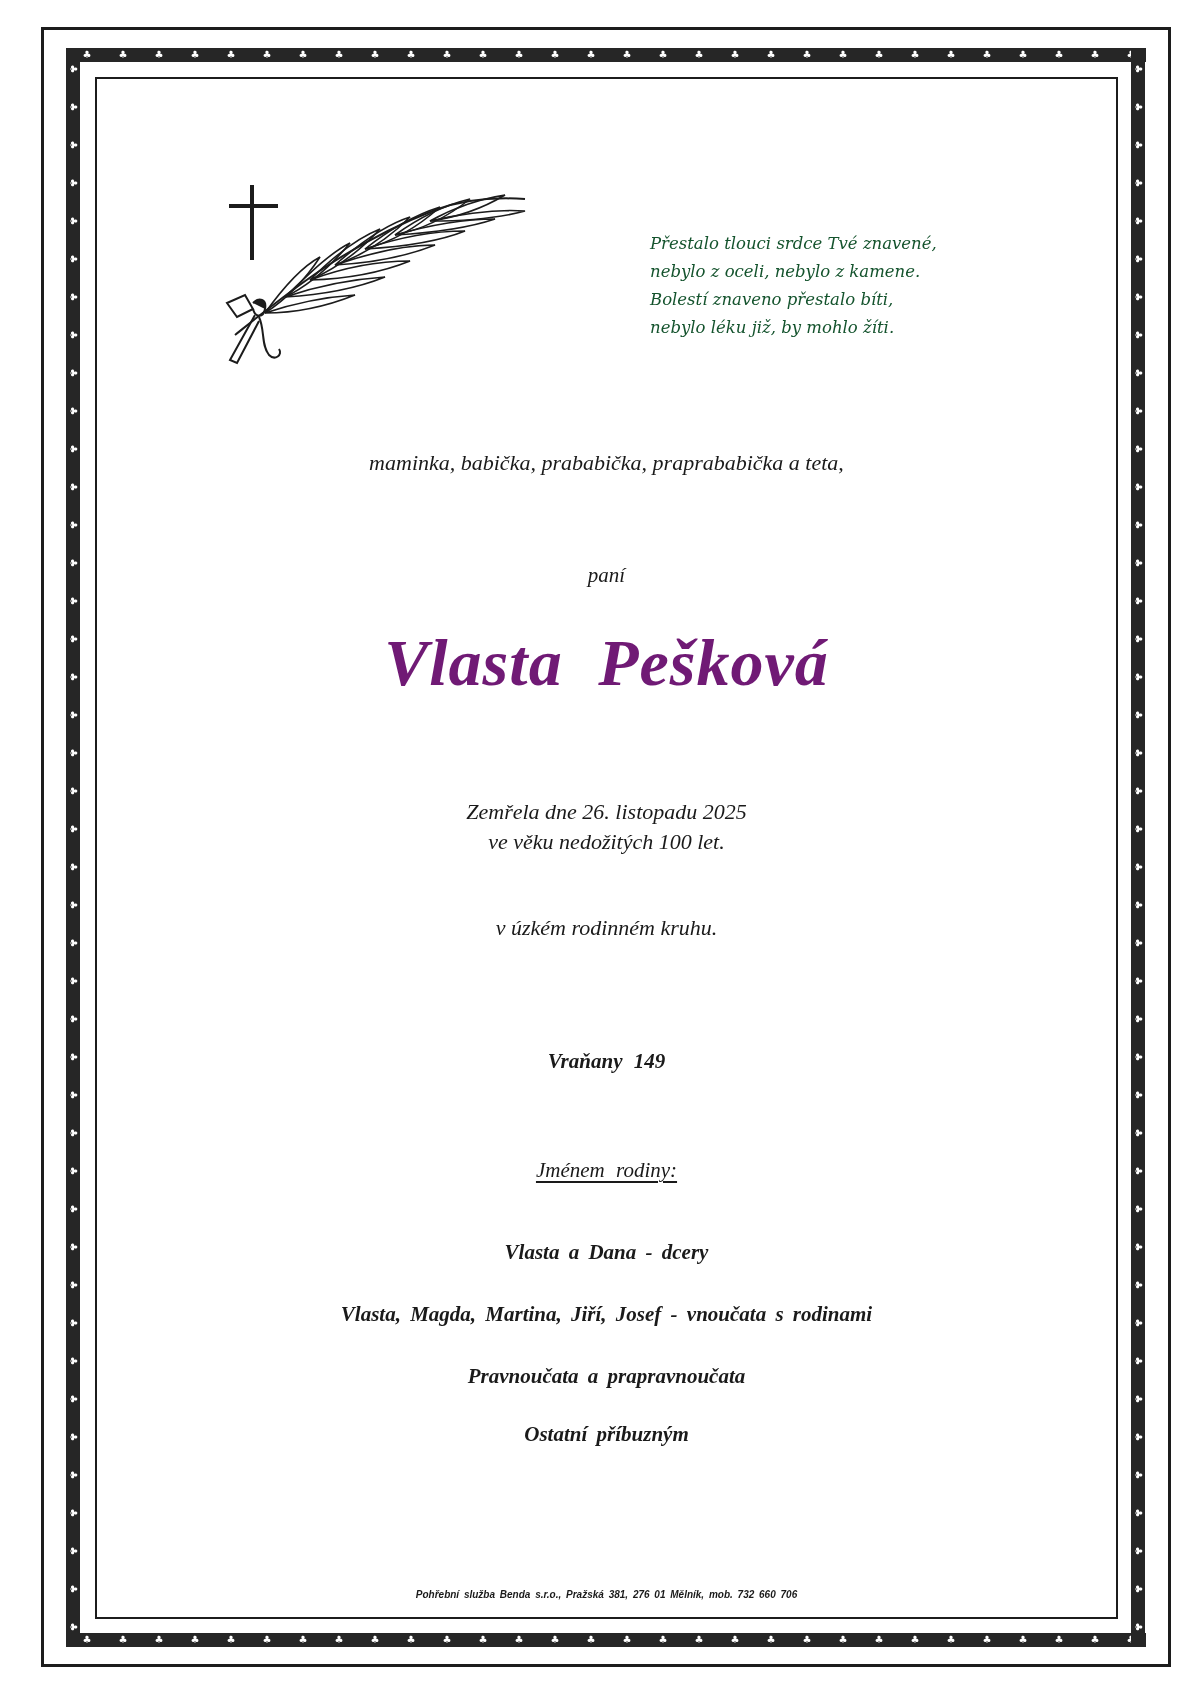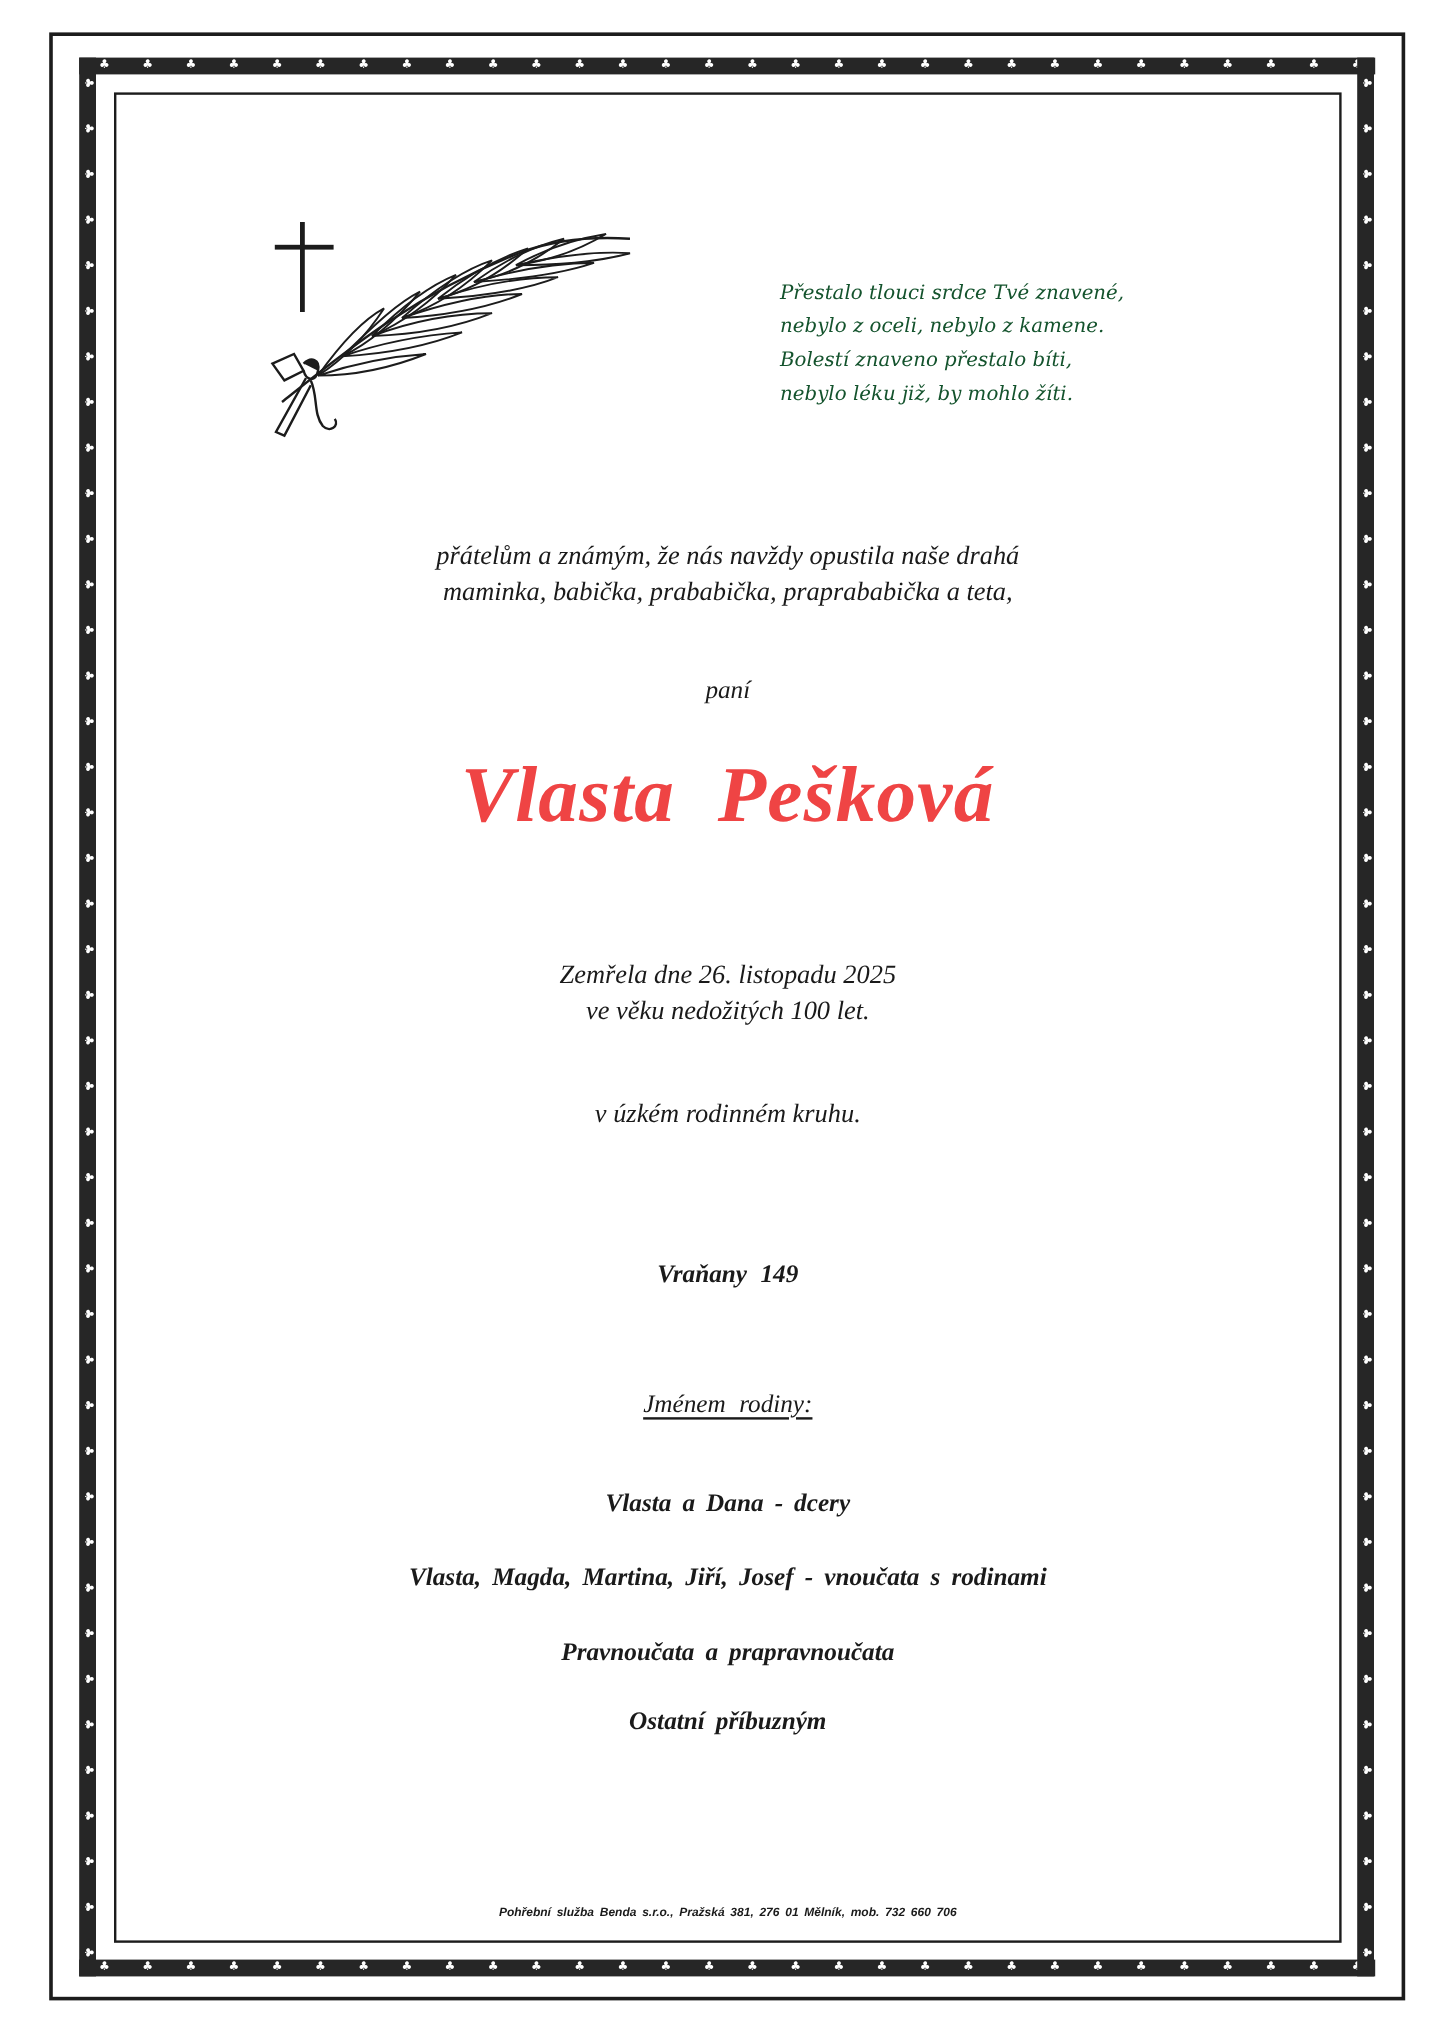--- a/index.html
+++ b/index.html
@@ -9,21 +9,21 @@
   .band-top { left: 66px; top: 48px; width: 1080px; height: 14px; }
   .band-bottom { left: 66px; top: 1633px; width: 1080px; height: 14px; }
   .band-left { left: 66px; top: 48px; width: 14px; height: 1599px; }
   .band-right { left: 1131px; top: 48px; width: 14px; height: 1599px; }
   .orn { position: absolute; color: #ffffff; font-family: "DejaVu Sans", sans-serif; font-size: 10px; line-height: 14px; width: 14px; text-align: center; font-weight: bold; }
   .inner-frame { position: absolute; left: 95px; top: 77px; width: 1019px; height: 1538px; border: 2px solid #1c1c1c; }
   .center { position: absolute; left: 97px; width: 1019px; text-align: center; }
   .poem { position: absolute; left: 650px; top: 230px; font-family: "DejaVu Serif", serif; font-style: italic; font-size: 16.5px; line-height: 28px; color: #14532d; }
   .intro { top: 448px; font-size: 22px; line-height: 30px; font-style: italic; }
   .pani { top: 563px; font-size: 21px; font-style: italic; }
-  .name { top: 625px; font-size: 66px; font-weight: bold; font-style: italic; letter-spacing: 1px; word-spacing: 18px; color: #ef4444; }
+  .name { top: 625px; font-size: 66px; font-weight: bold; font-style: italic; letter-spacing: 1px; word-spacing: 18px; color: #701a75; }
   .died { top: 797px; font-size: 22px; line-height: 30px; font-style: italic; }
   .farewell { top: 913px; font-size: 22px; line-height: 30px; font-style: italic; }
   .address { top: 1049px; font-size: 21px; font-weight: bold; font-style: italic; word-spacing: 6px; }
   .family-title { top: 1158px; font-size: 21px; font-style: italic; word-spacing: 6px; }
   .family-title span { text-decoration: underline; text-underline-offset: 4px; }
   .fam { font-size: 21px; font-weight: bold; font-style: italic; word-spacing: 4px; }
   .fam1 { top: 1240px; }
   .fam2 { top: 1302px; }
   .fam3 { top: 1364px; }
   .fam4 { top: 1422px; }
@@ -218,21 +218,20 @@
 </svg>
 
 <div class="poem">
   <div>Přestalo tlouci srdce Tvé znavené,</div>
   <div>nebylo z oceli, nebylo z kamene.</div>
   <div>Bolestí znaveno přestalo bíti,</div>
   <div>nebylo léku již, by mohlo žíti.</div>
 </div>
 
 <div class="center intro">
-  <div>přátelům a známým, že nás navždy opustila naše drahá</div>
   <div>maminka, babička, prababička, praprababička a teta,</div>
 </div>
 
 <div class="center pani">paní</div>
 
 <div class="center name">Vlasta Pešková</div>
 
 <div class="center died">
   <div>Zemřela dne 26. listopadu 2025</div>
   <div>ve věku nedožitých 100 let.</div>

